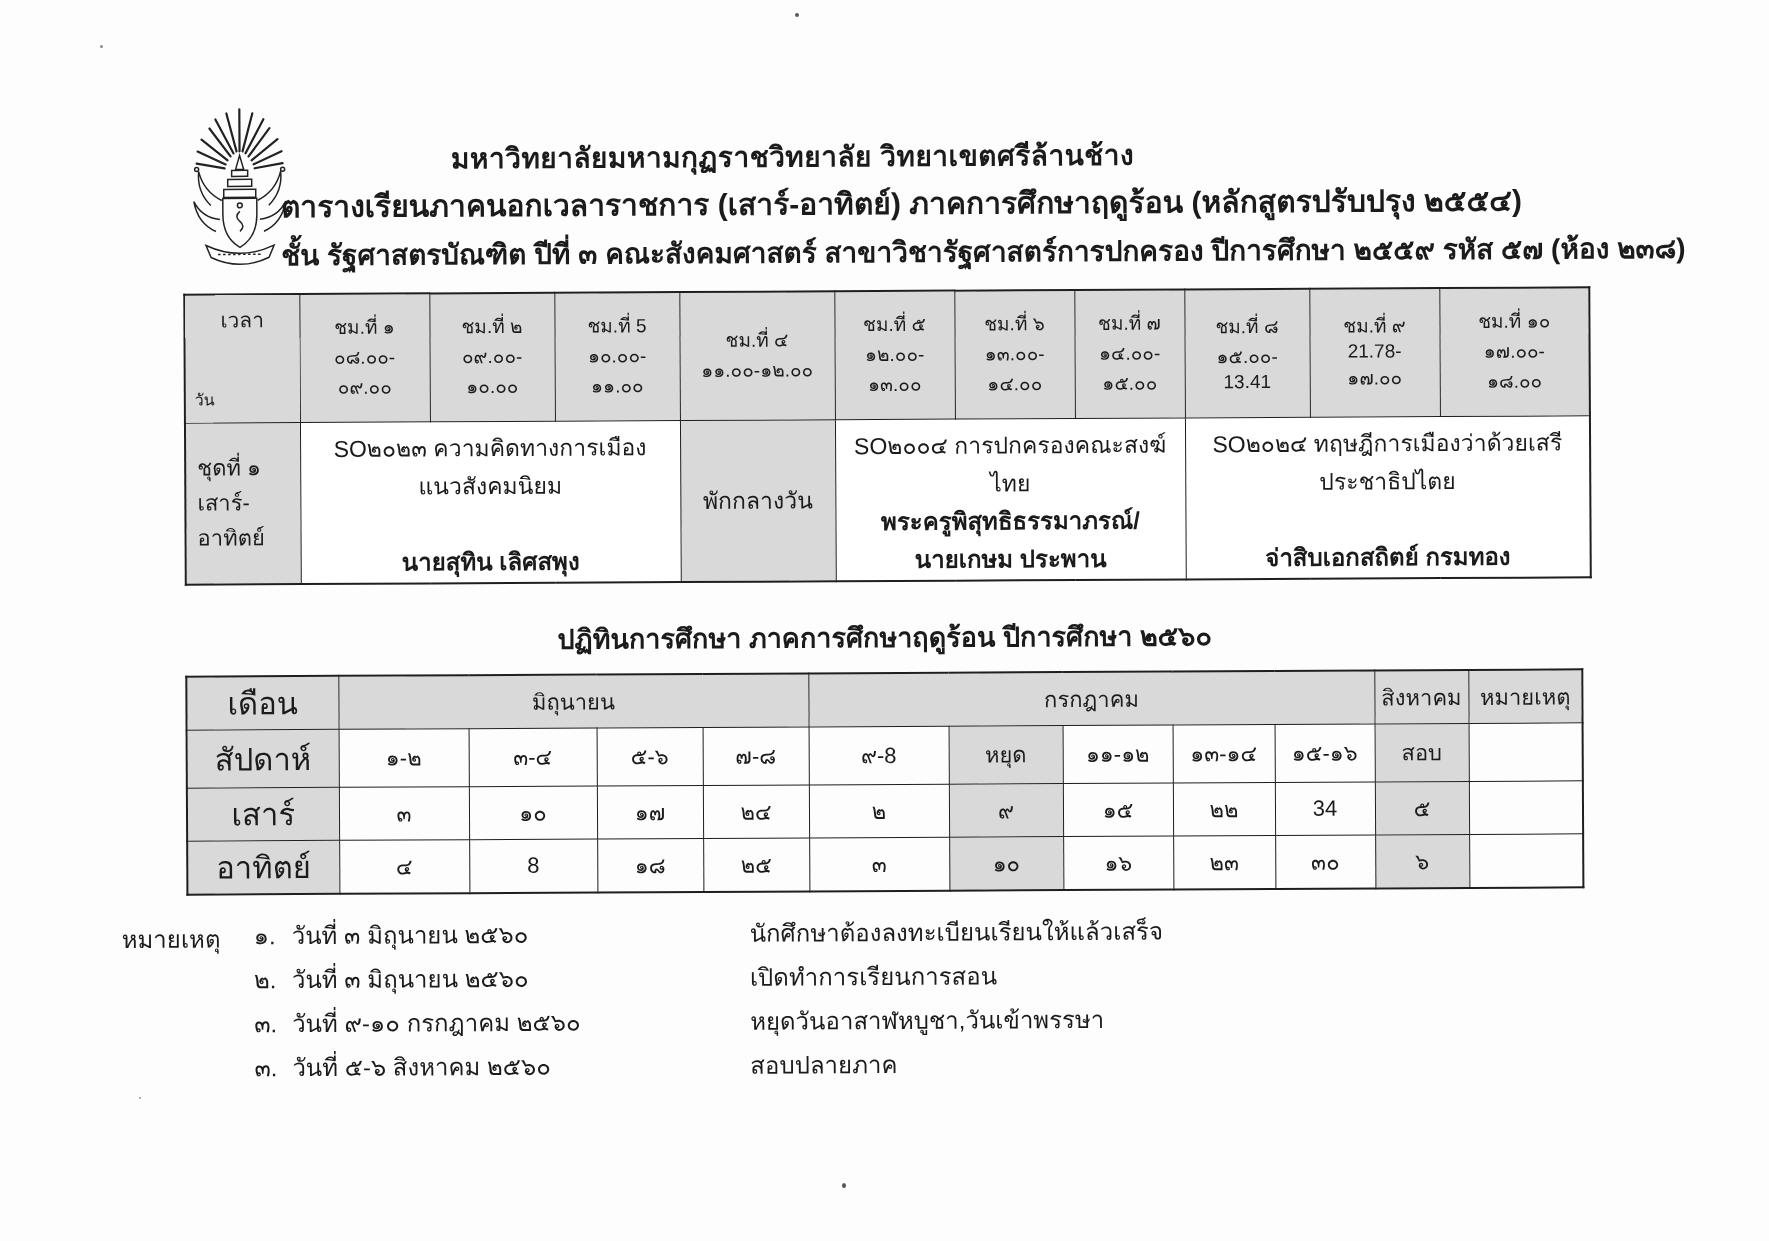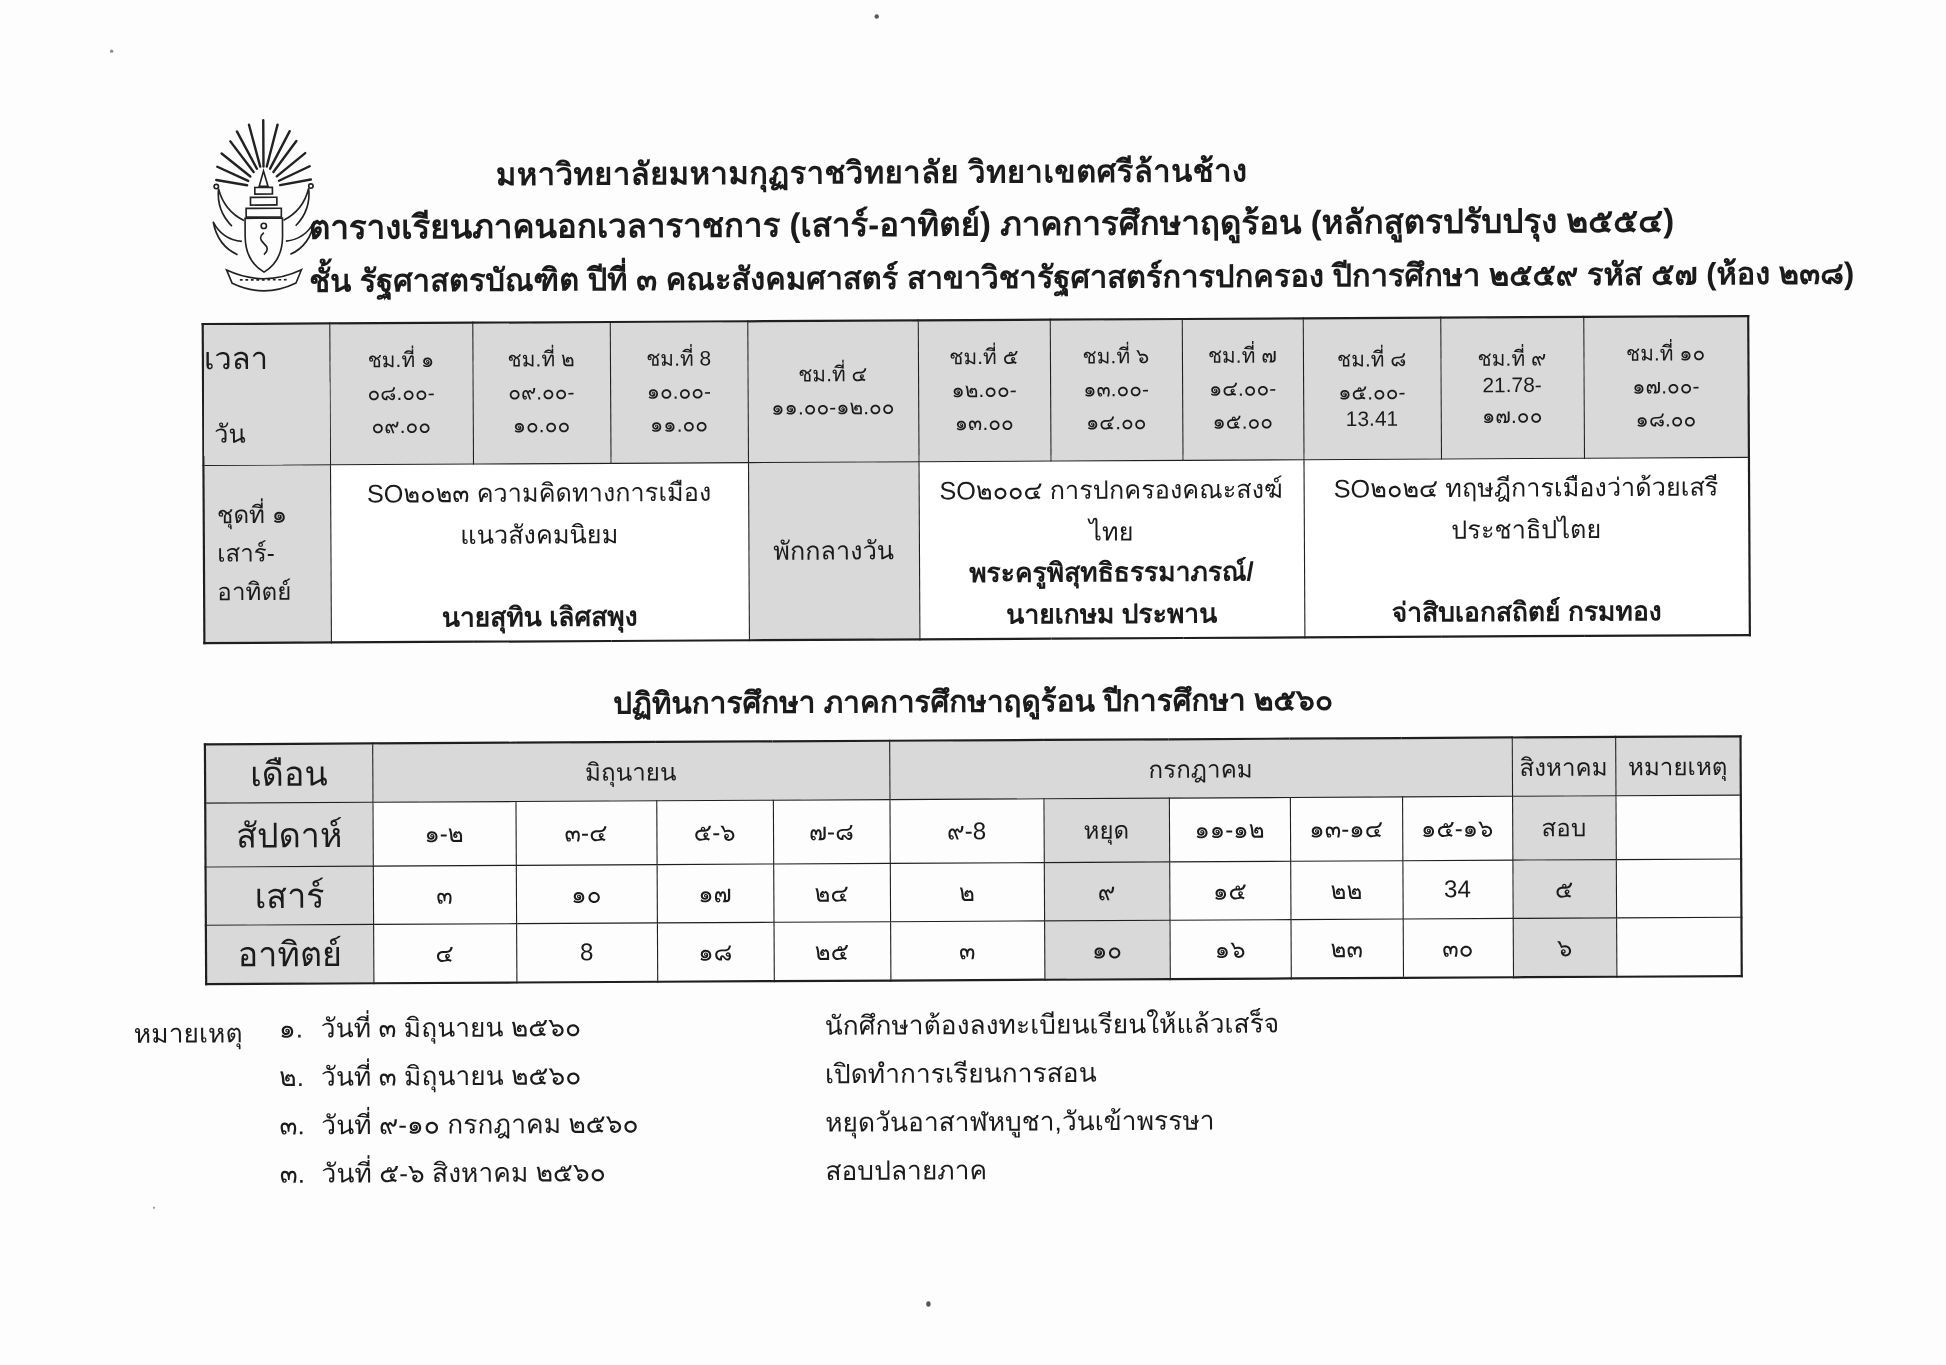--- a/index.html
+++ b/index.html
@@ -24,22 +24,22 @@
   .hdr3{position:absolute;left:283px;top:230px;font-size:28px;font-weight:700;white-space:nowrap;}
   
   table{border-collapse:collapse;table-layout:fixed;}
   td{border:1.6px solid #1f1f1f;vertical-align:middle;overflow:hidden;}
   .gray{background:#d9d9d9;}
   
   .schedule{position:absolute;left:185px;top:290px;width:1405px;border:2.5px solid #1f1f1f;}
   .schedule tr.h{height:128px;}
   .schedule tr.b{height:162px;}
   .corner{position:relative;}
-  .corner .ct{position:absolute;top:8px;left:0;right:0;font-size:28px;}
-  .corner .cb{position:absolute;bottom:10px;left:9px;font-size:23px;}
+  .corner .ct{position:absolute;top:8px;left:0;right:0;text-align:center;font-size:21px;}
+  .corner .cb{position:absolute;bottom:10px;left:9px;font-size:16px;}
   .ph{padding:0;}
   .ph .pin{height:100%;display:flex;flex-direction:column;justify-content:space-between;
            align-items:center;padding:9px 2px 12px;box-sizing:border-box;font-size:19px;}
   .rowlabel{padding:0;}
   .rowlabel .rin{height:100%;display:flex;flex-direction:column;justify-content:flex-start;
            align-items:flex-start;padding:8px 4px 8px 11px;box-sizing:border-box;font-size:22px;}
   .course{background:#fff;padding:0;}
   .course .cin{height:100%;box-sizing:border-box;padding-top:7px;text-align:center;}
   .course .cl{height:38px;line-height:38px;font-size:23px;}
   .course .cl.bold{font-weight:700;font-size:24px;}
@@ -143,21 +143,21 @@
           </td>
         <td class="gray ph">
             <div class="pin">
           <div>ชม.ที่ ๒</div>
           <div>๐๙.๐๐-</div>
           <div>๑๐.๐๐</div>
             </div>
           </td>
         <td class="gray ph">
             <div class="pin">
-          <div>ชม.ที่ 8</div>
+          <div>ชม.ที่ 5</div>
           <div>๑๐.๐๐-</div>
           <div>๑๑.๐๐</div>
             </div>
           </td>
         <td class="gray ph">
             <div class="pin">
           <div>ชม.ที่ ๔</div>
           <div>๑๑.๐๐-๑๒.๐๐</div>
           <div></div>
             </div>

